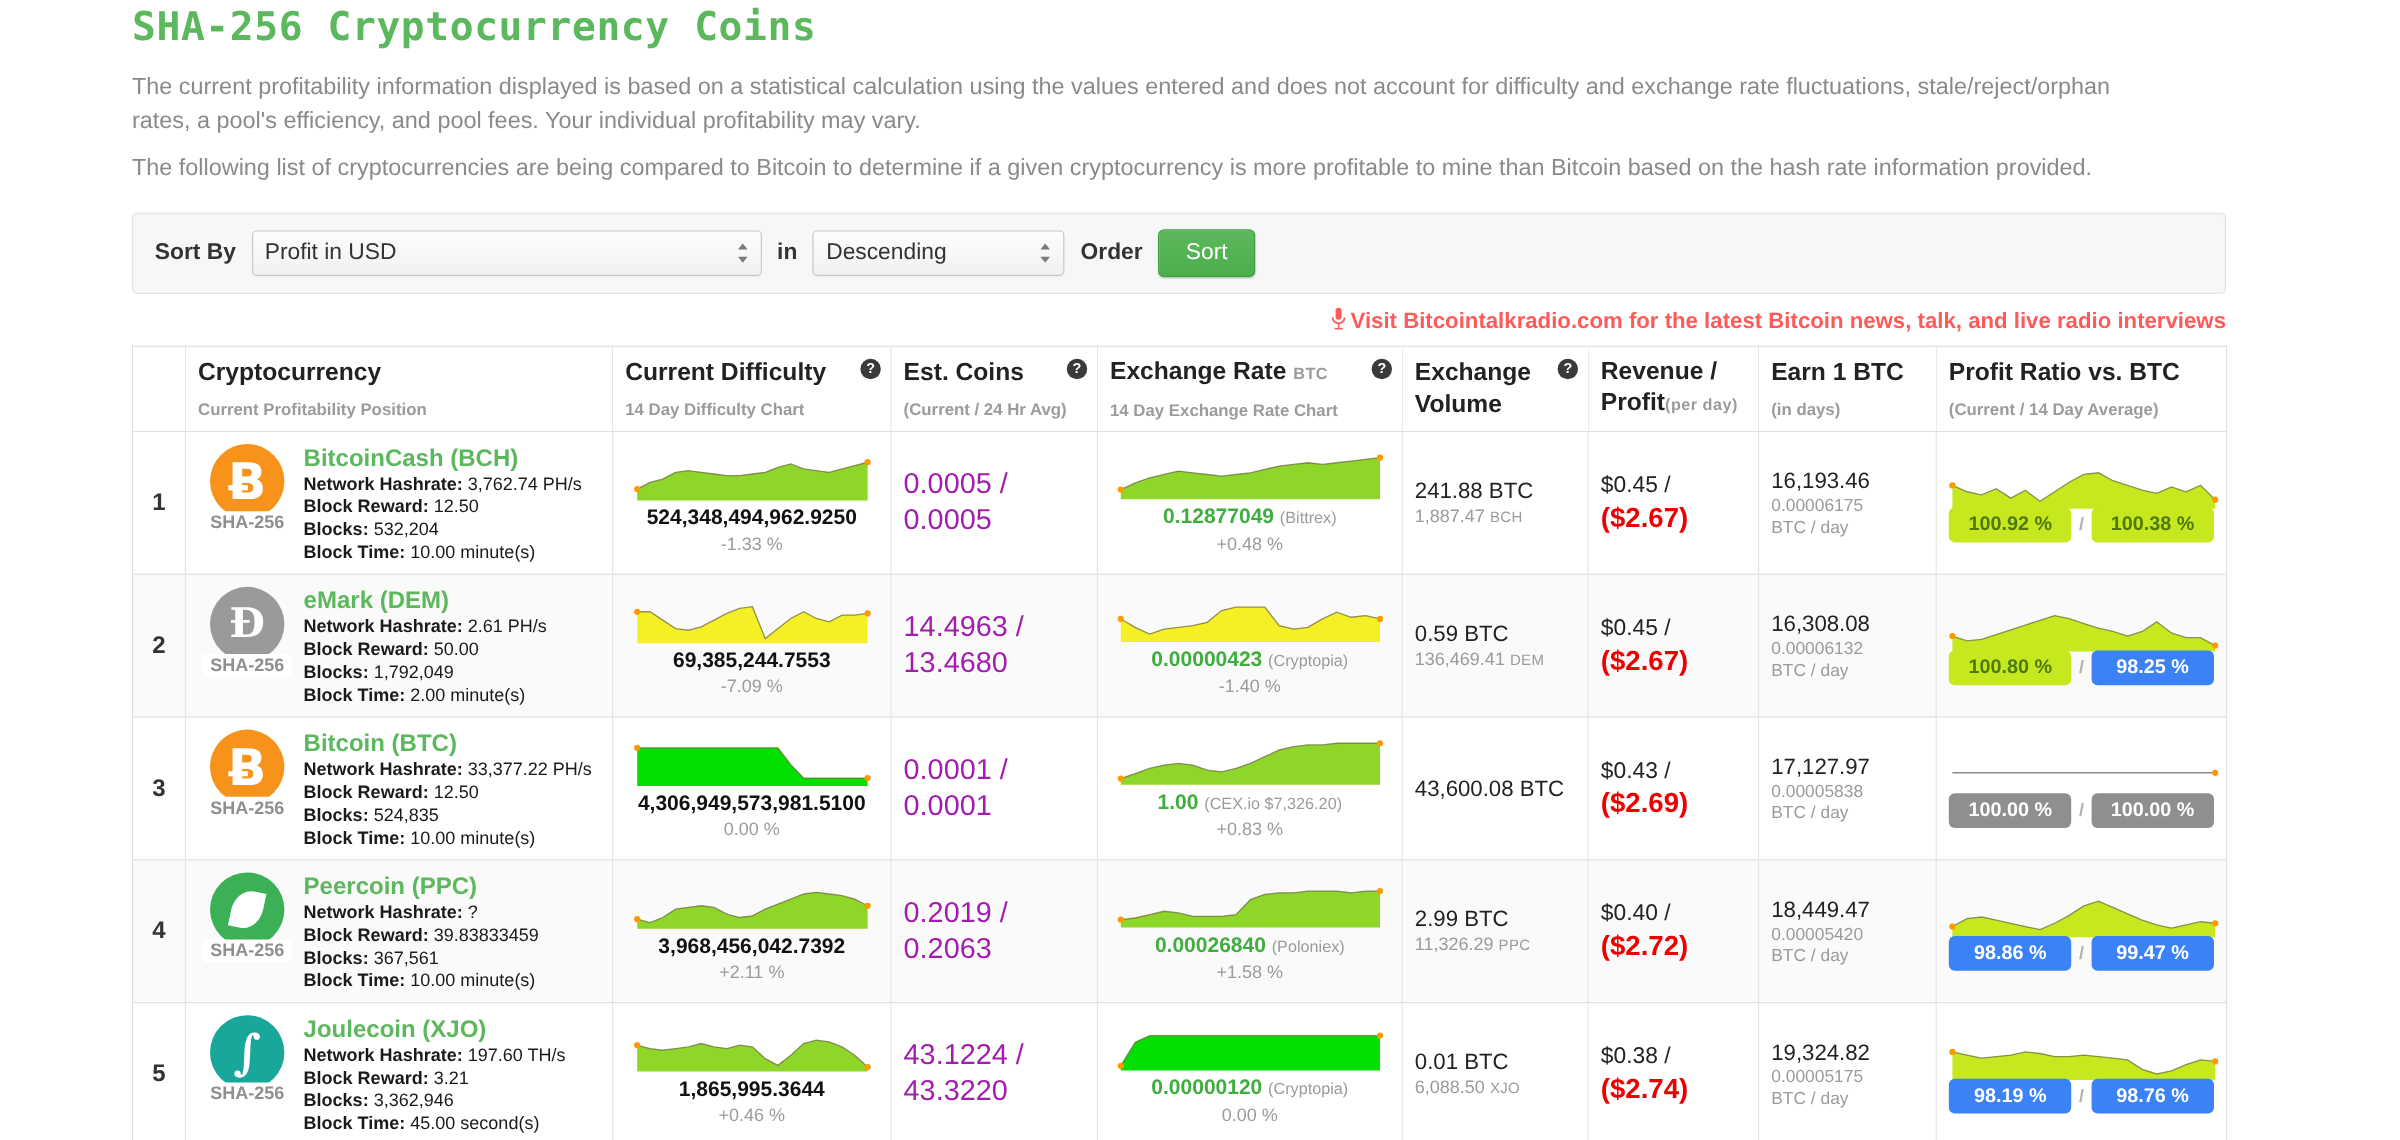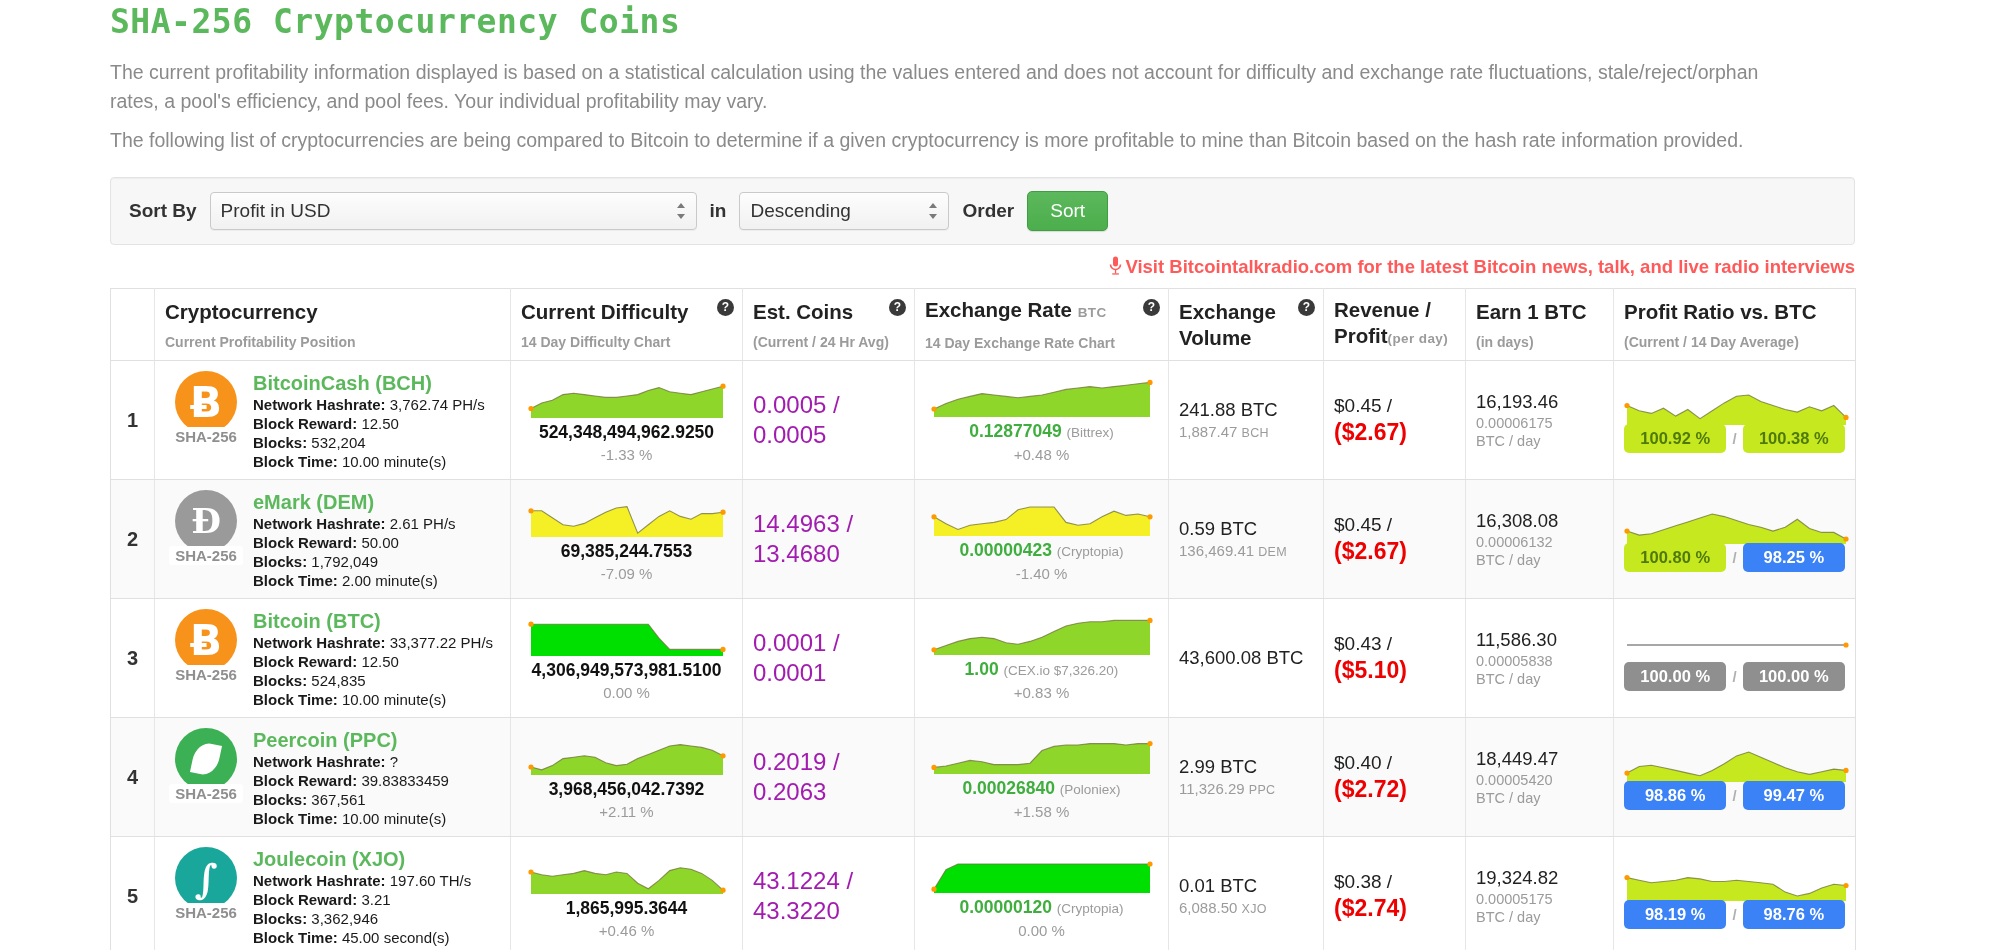--- a/index.html
+++ b/index.html
@@ -60,21 +60,21 @@
     height: 38px;
     line-height: 36px;
     font-size: 19px;
     color: #333;
     padding: 0 34px 0 10px;
     box-shadow: 0 1px 0 rgba(0,0,0,.04);
     cursor: pointer;
     white-space: nowrap;
     overflow: hidden;
   }
-  .sel.wide { width: 487px; }
+  .sel.wide { width: 425px; }
   .sel.narrow { width: 210px; }
   .sel .arrows {
     position: absolute; right: 10px; top: 50%;
     transform: translateY(-50%);
     width: 9px; height: 16px;
     display: flex; flex-direction: column; justify-content: space-between;
   }
   .sel .arrows i {
     display: block; width: 0; height: 0;
     border-left: 4.5px solid transparent;
@@ -551,25 +551,25 @@
       </div>
     </td>
 
     <td>
       <div class="vol-main">43,600.08 BTC</div>
 
     </td>
 
     <td>
       <div class="rev-top">$0.43 /</div>
-      <div class="rev-bot">($5.10)</div>
-    </td>
-
-    <td>
-      <div class="earn-top">11,586.30</div>
+      <div class="rev-bot">($2.69)</div>
+    </td>
+
+    <td>
+      <div class="earn-top">17,127.97</div>
       <div class="earn-sub">0.00005838</div>
       <div class="earn-sub">BTC / day</div>
     </td>
 
     <td class="ratio-cell">
       <svg class="spark" width="225" height="40" viewBox="0 0 225 40">
       <line x1="3" y1="20" x2="222" y2="20" stroke="#8a8a8a" stroke-width="1.3"></line>
       <circle cx="222" cy="20" r="2.6" fill="#ff9900"></circle>
               </svg>
       <div class="badges">

